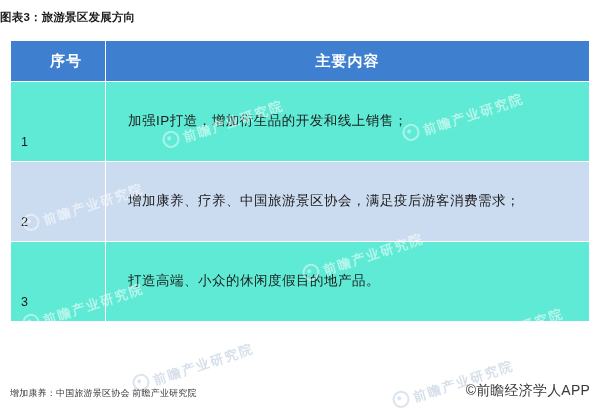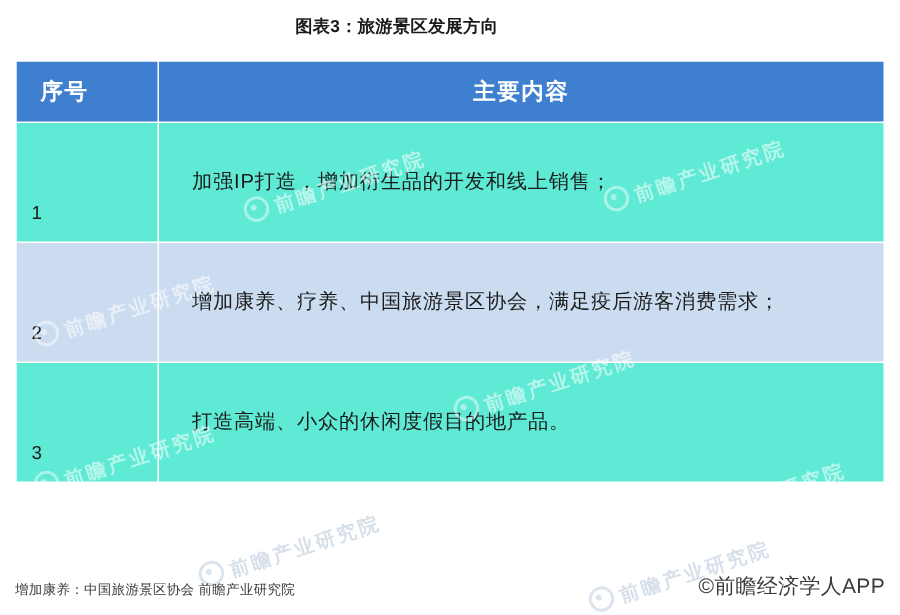--- a/index.html
+++ b/index.html
@@ -19,21 +19,21 @@
     position: relative;
     width: 600px;
     height: 410px;
     box-sizing: border-box;
   }
   .title {
     position: absolute;
     top: 10px;
     left: 0;
     width: 529px;
-    text-align: center;
+    text-align: left;
     font-size: 11.5px;
     font-weight: bold;
     color: #1a1a1a;
     letter-spacing: 0.2px;
   }
   .table {
     position: absolute;
     top: 40px;
     left: 10px;
     width: 580px;
@@ -48,21 +48,21 @@
     background: #3f7fd0;
     color: #ffffff;
     font-size: 15px;
     font-weight: bold;
     height: 40px;
     vertical-align: middle;
     letter-spacing: 1px;
   }
   th.col-index {
     width: 78px;
-    text-align: left;
+    text-align: center;
     padding-left: 16px;
   }
   th.col-content {
     text-align: center;
   }
   tbody tr {
     height: 80px;
   }
   tbody td {
     background: #5eead4;

